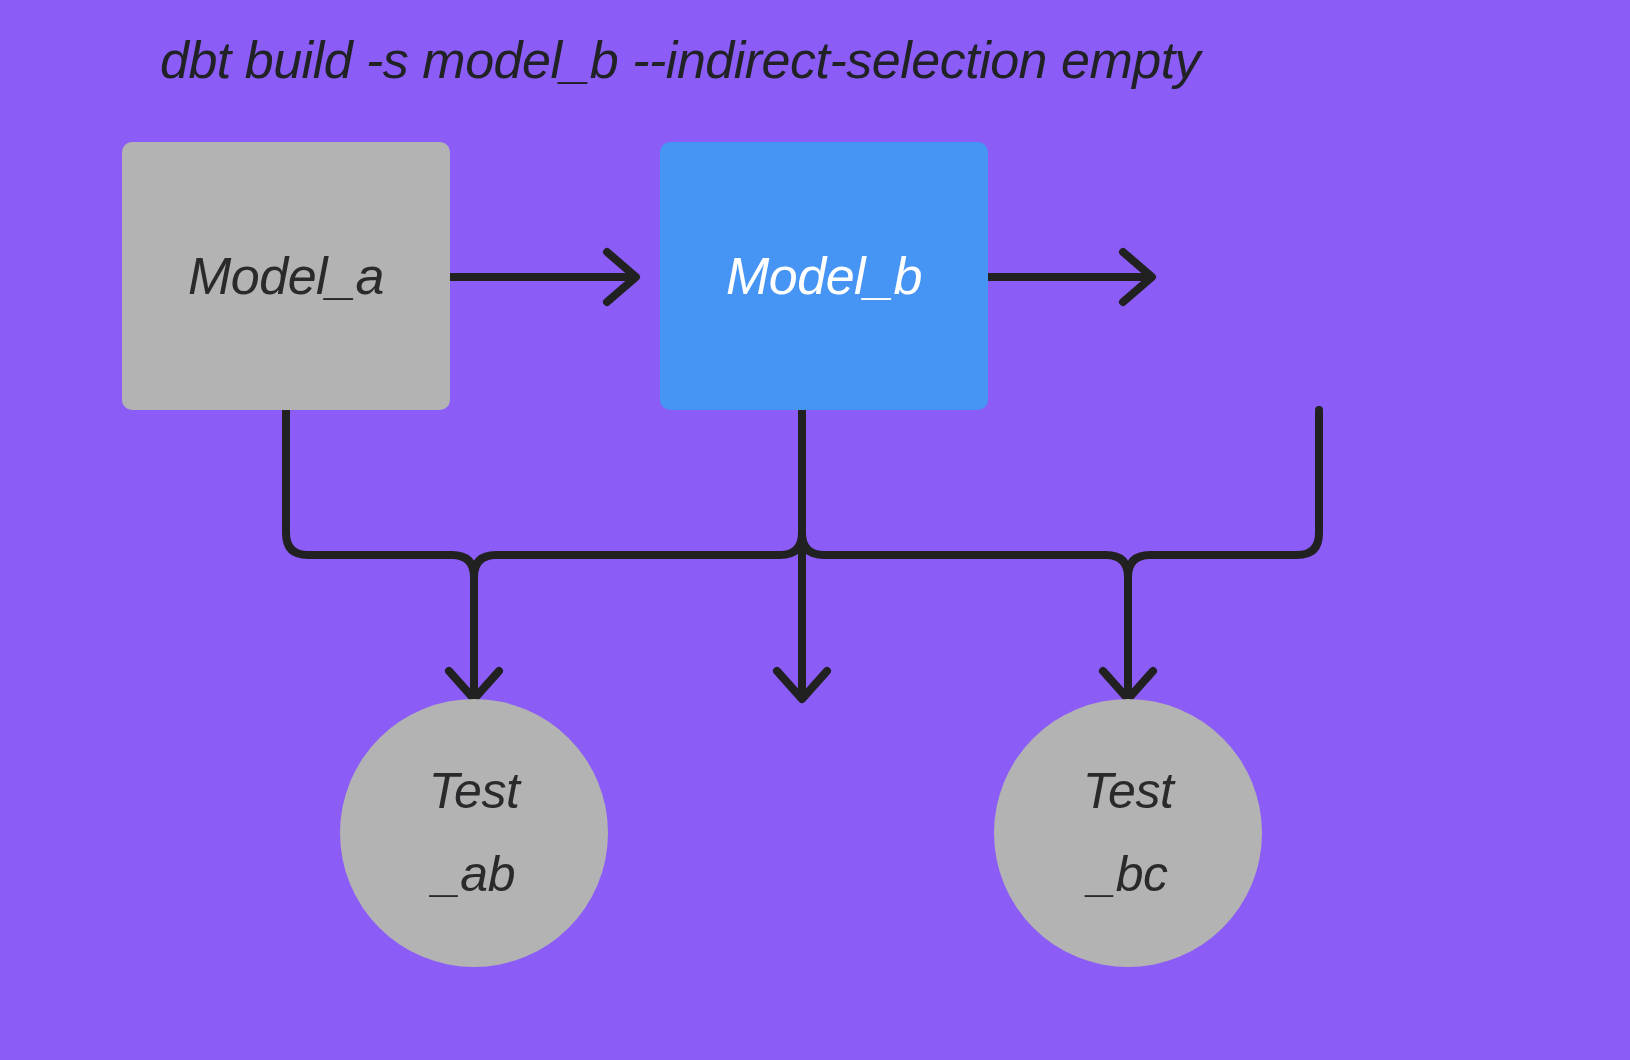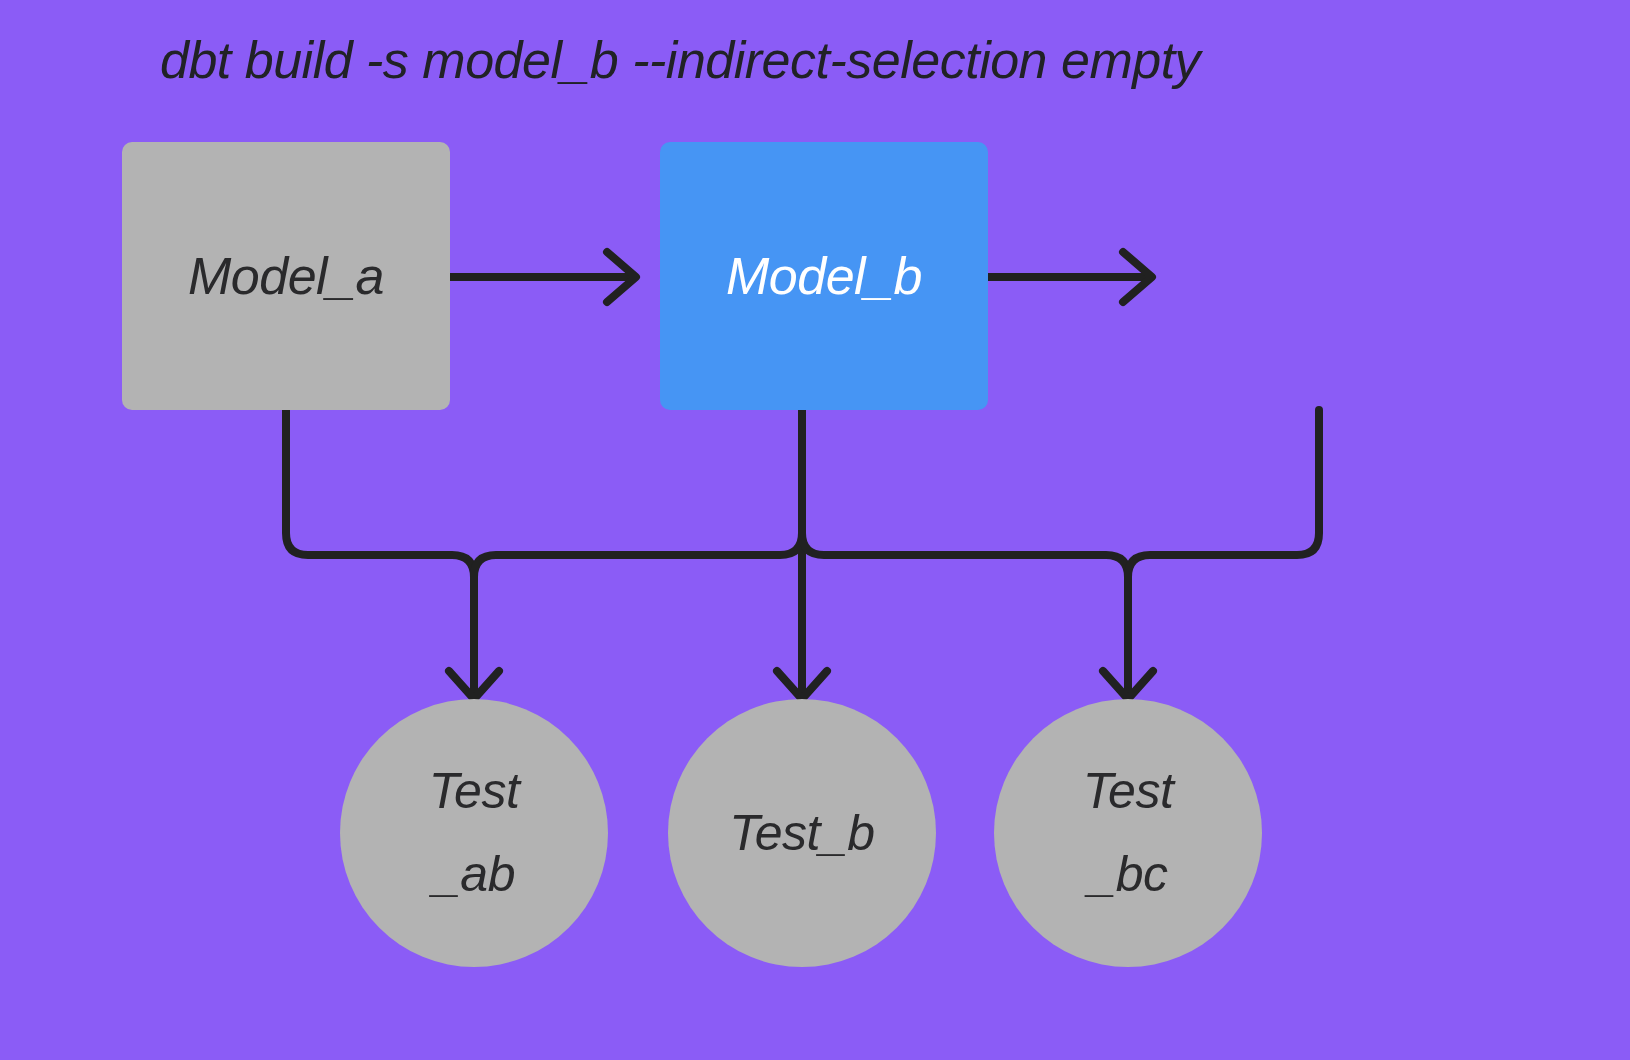--- a/index.html
+++ b/index.html
@@ -120,23 +120,19 @@
   <div class="node node-rect selected" id="node-model-b">
     <span class="node-label">Model_b</span>
   </div>
 
 
   <div class="node node-circle" id="node-test-ab">
     <span class="node-label">Test</span>
     <span class="node-label">_ab</span>
   </div>
 
-  <div class="node node-circle" id="node-test-b">
-    <span class="node-label">Test_b</span>
-    <span class="node-label"></span>
-  </div>
 
   <div class="node node-circle" id="node-test-bc">
     <span class="node-label">Test</span>
     <span class="node-label">_bc</span>
   </div>
 
 </div>
 
 </body></html>

